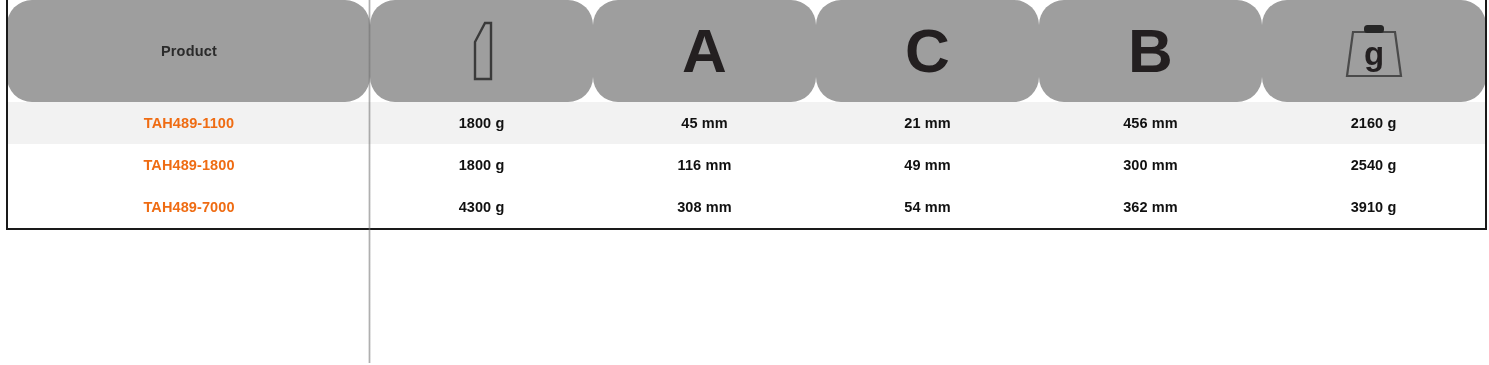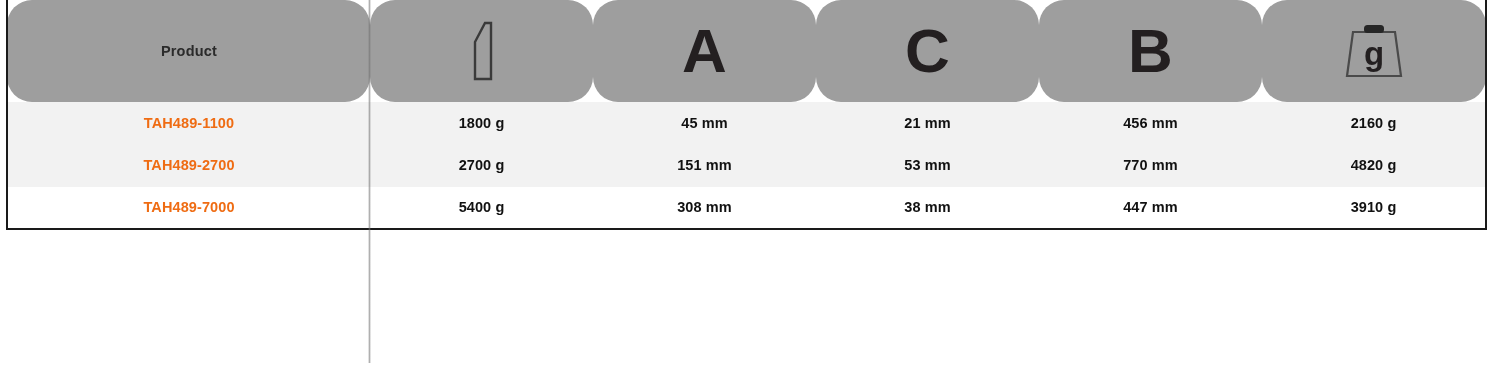--- a/index.html
+++ b/index.html
@@ -162,36 +162,36 @@
 
       <tr class="odd">
         <td class="cell-product">TAH489-1100</td>
         <td>1800 g</td>
         <td>45 mm</td>
         <td>21 mm</td>
         <td>456 mm</td>
         <td>2160 g</td>
       </tr>
 
+      <tr class="even">
+        <td class="cell-product">TAH489-1800</td>
+        <td>1800 g</td>
+        <td>116 mm</td>
+        <td>49 mm</td>
+        <td>300 mm</td>
+        <td>2540 g</td>
+      </tr>
 
-      <tr class="odd">
-        <td class="cell-product">TAH489-2700</td>
-        <td>2700 g</td>
-        <td>151 mm</td>
-        <td>53 mm</td>
-        <td>770 mm</td>
-        <td>4820 g</td>
-      </tr>
 
 
 
       <tr class="even">
         <td class="cell-product">TAH489-7000</td>
-        <td>5400 g</td>
+        <td>4300 g</td>
         <td>308 mm</td>
-        <td>38 mm</td>
-        <td>447 mm</td>
+        <td>54 mm</td>
+        <td>362 mm</td>
         <td>3910 g</td>
       </tr>
 
     </tbody>
   </table>
 </div>
 
 </body></html>

